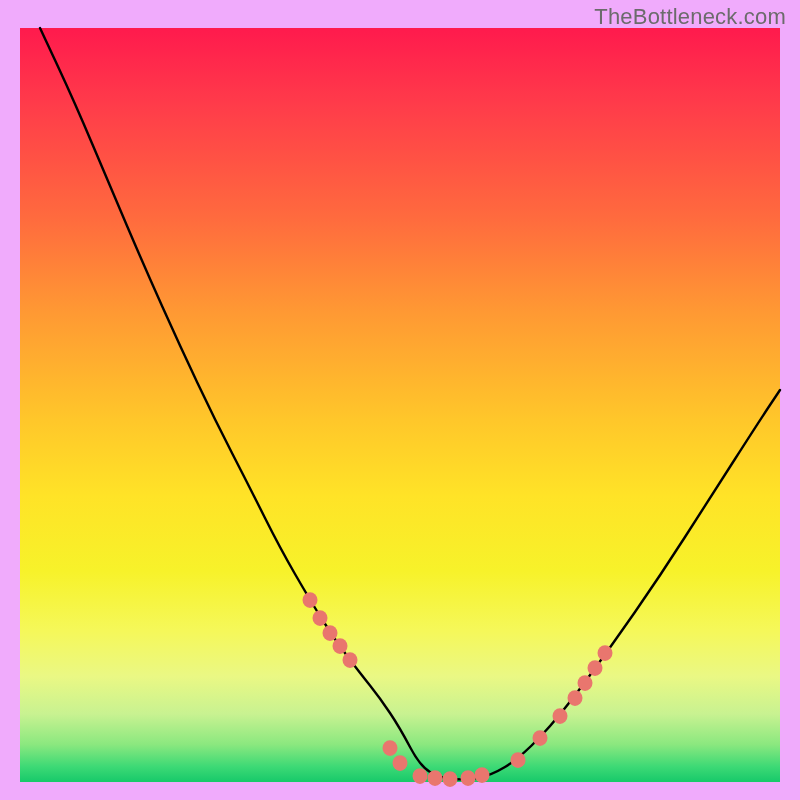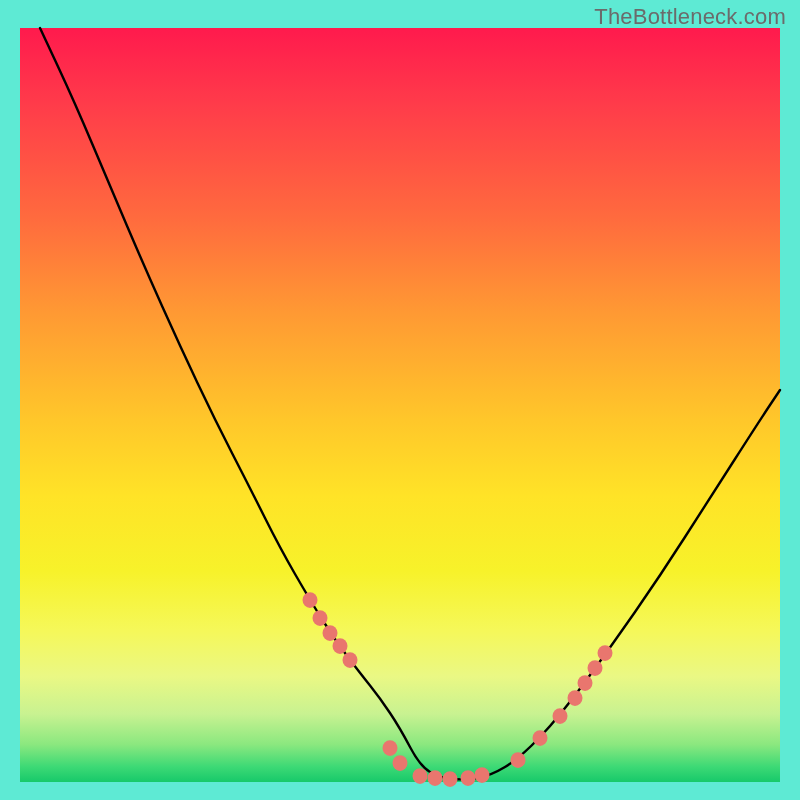--- a/index.html
+++ b/index.html
@@ -10,21 +10,21 @@
     background: #000;
     overflow: hidden;
     font-family: Arial, Helvetica, sans-serif;
   }
   .frame {
     position: absolute;
     left: 0;
     top: 0;
     width: 800px;
     height: 800px;
-    background: #5eead4;
+    background: #f0abfc;
   }
   .plot-area {
     position: absolute;
     left: 20px;
     top: 28px;
     width: 760px;
     height: 754px;
     background: linear-gradient(to bottom,
       #ff1a4d 0%,
       #ff3b4a 10%,

